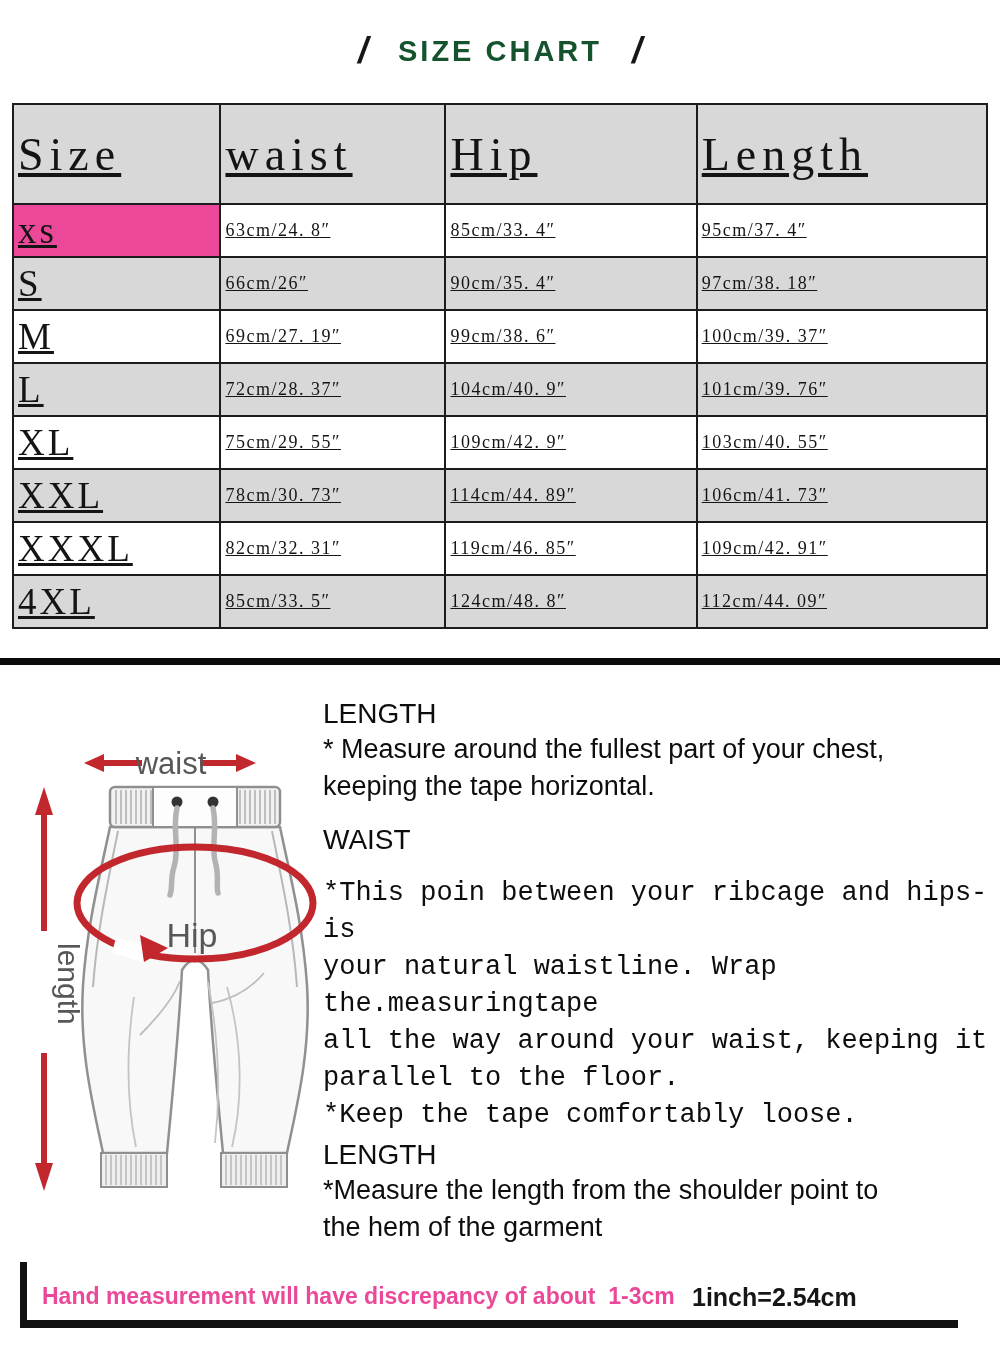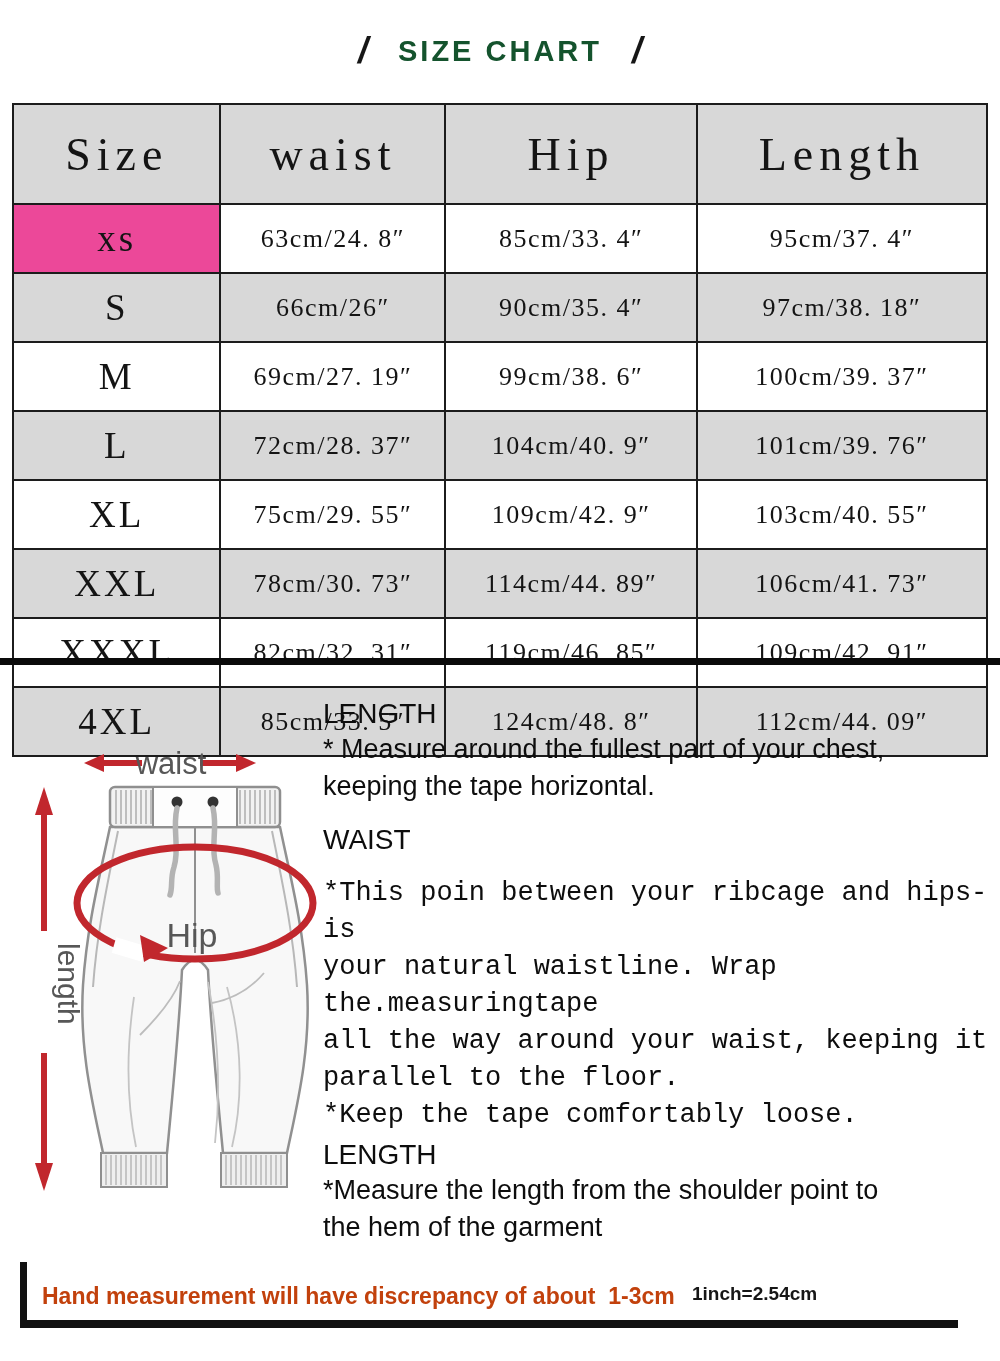--- a/index.html
+++ b/index.html
@@ -19,28 +19,29 @@
                   font-family:"Liberation Sans", sans-serif; }
   .title .en    { font-size:29px; font-weight:700; letter-spacing:3px; color:#14532d; }
 
   
   table.size-table {
     position:absolute; left:12px; top:103px; width:976px; height:520px;
     border-collapse:collapse; table-layout:fixed;
     font-family:"Liberation Serif", serif; color:#141414;
   }
   .size-table th, .size-table td {
-    border:2px solid #1c1c1c; text-align:center; vertical-align:middle; padding:12px;
+    border:2px solid #1c1c1c; text-align:left; vertical-align:middle; padding:4px;
     background:#ffffff;
+    text-decoration:underline;
   }
   .size-table thead th {
     background:#d8d8d8; height:100px; font-weight:400;
     font-size:46px; letter-spacing:6px;
   }
-  .size-table tbody td { font-size:26px; letter-spacing:1.5px; height:52px; }
+  .size-table tbody td { font-size:18px; letter-spacing:1.5px; height:52px; }
   .size-table tbody td.size-cell { font-size:37px; letter-spacing:3px; }
   .size-table tr.shade td { background:#d8d8d8; }
   .size-table tr.shade-first td.size-cell { background:#ec4899; }
 
   
   .divider { position:absolute; left:0; top:658px; width:1000px; height:7px; background:#0a0a0a; }
 
   
   .diagram { position:absolute; left:22px; top:735px; width:300px; height:470px; }
 
@@ -48,22 +49,22 @@
   .instructions { position:absolute; left:323px; top:697px; width:668px; color:#0d0d0d; }
   .instr-block { margin:0 0 18px 0; }
   .instr-block .hd  { font-size:28px; line-height:34px; font-weight:400; }
   .instr-block .bd  { font-size:27px; line-height:37px; white-space:pre-line; }
   .instr-block.no-head { margin-bottom:4px;font-family:Liberation Mono, monospace; }
   .instr-block:last-child { margin-bottom:0; }
 
   
   .footer-vline { position:absolute; left:20px;  top:1262px; width:7px;  height:66px; background:#111; }
   .footer-hline { position:absolute; left:20px;  top:1320px; width:938px; height:8px;  background:#111; }
-  .footer-note  { position:absolute; left:42px;  top:1283px; font-weight:700; font-size:23px; white-space:pre; color:#c2410c; }
-  .footer-conv  { position:absolute; left:692px; top:1283px; font-weight:700; font-size:19px; white-space:pre; color:#161616; }
+  .footer-note  { position:absolute; left:42px;  top:1283px; font-weight:700; font-size:23px; white-space:pre; color:#ec4899; }
+  .footer-conv  { position:absolute; left:692px; top:1283px; font-weight:700; font-size:25px; white-space:pre; color:#161616; }
 </style>
 </head>
 <body>
 
 <div class="page">
 
   <div class="title">
     <span class="slash">/</span>
     <span class="en">SIZE CHART</span>
     <span class="slash">/</span>

